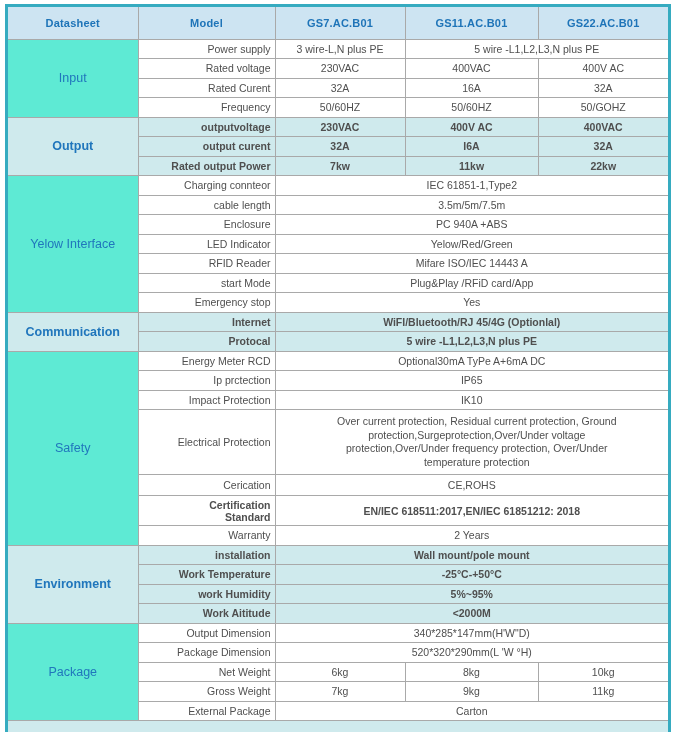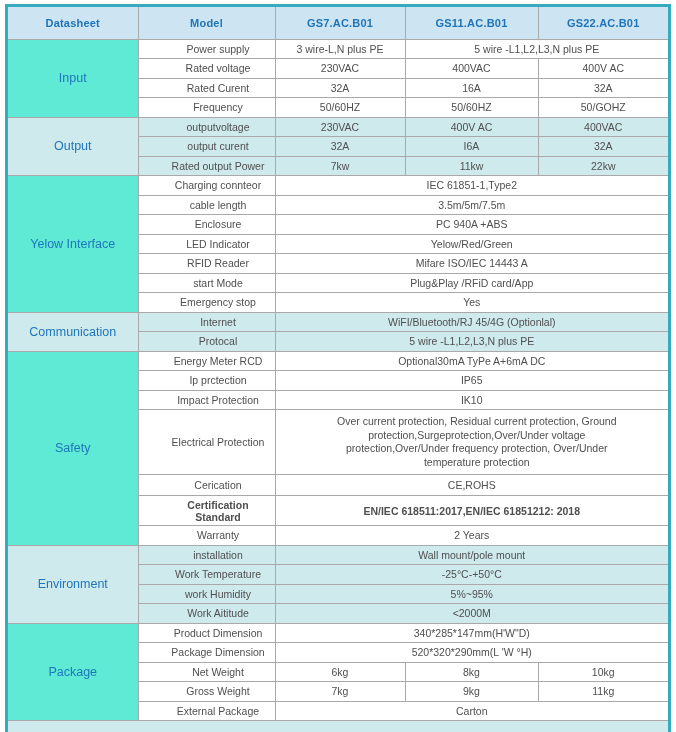--- a/index.html
+++ b/index.html
@@ -42,25 +42,25 @@
     font-size:11px;
     font-weight:bold;
     letter-spacing:0.2px;
   }
   td.section-cell{
     color:#2076bc;
     font-size:12.5px;
     background:#5eead4;
   }
   td.label-cell{
-    text-align:center;
+    text-align:right;
     padding-left:27px;
     padding-right:4px;
   }
-  tr.tint td{background:#cfeaed;}
+  tr.tint td{background:#cfeaed;font-weight:bold;}
   tr.tint td.section-cell{background:#cfeaed;}
   td.value-left{
     text-align:center;
     padding:5px 38px 5px 48px;
     line-height:13.5px;
   }
   .footer-bar{
     height:13px;
     background:#cfeaed;
   }
@@ -209,21 +209,21 @@
         <tr class="tint">
           <td class="label-cell">work Humidity</td>
           <td class="value-cell" colspan="3">5%~95%</td>
         </tr>
         <tr class="tint">
           <td class="label-cell">Work Aititude</td>
           <td class="value-cell" colspan="3">&lt;2000M</td>
         </tr>
         <tr>
           <td class="section-cell" rowspan="5">Package</td>
-          <td class="label-cell">Product Dimension</td>
+          <td class="label-cell">Output Dimension</td>
           <td class="value-cell" colspan="3">340*285*147mm(H'W"D)</td>
         </tr>
         <tr>
           <td class="label-cell">Package Dimension</td>
           <td class="value-cell" colspan="3">520*320*290mm(L 'W °H)</td>
         </tr>
         <tr>
           <td class="label-cell">Net Weight</td>
           <td class="value-cell">6kg</td>
           <td class="value-cell">8kg</td>

